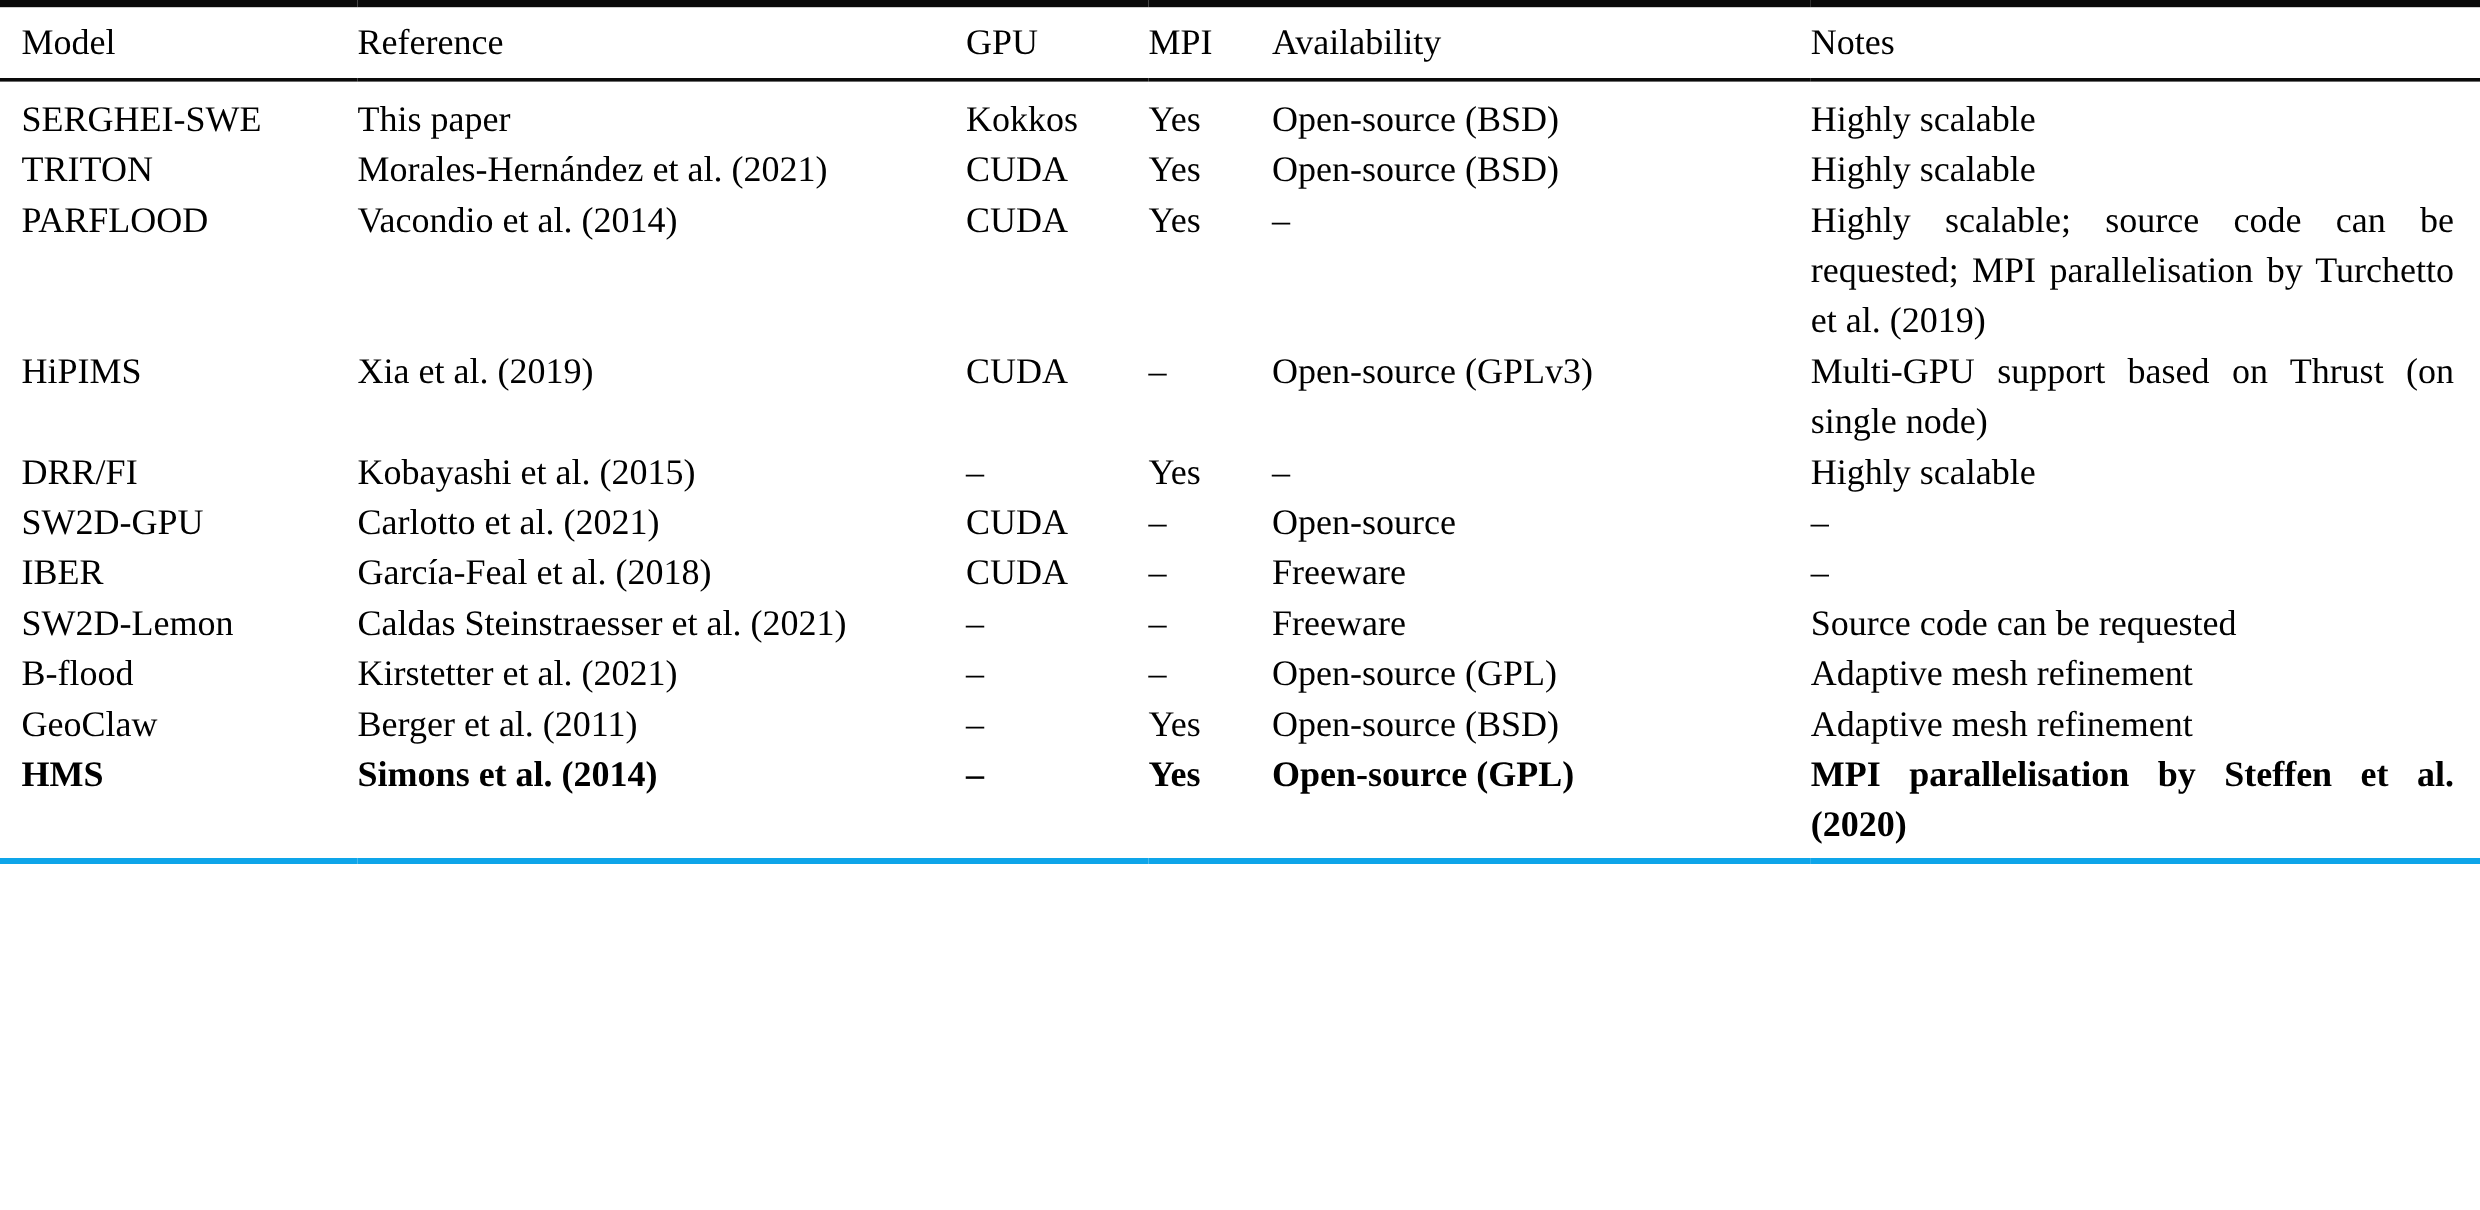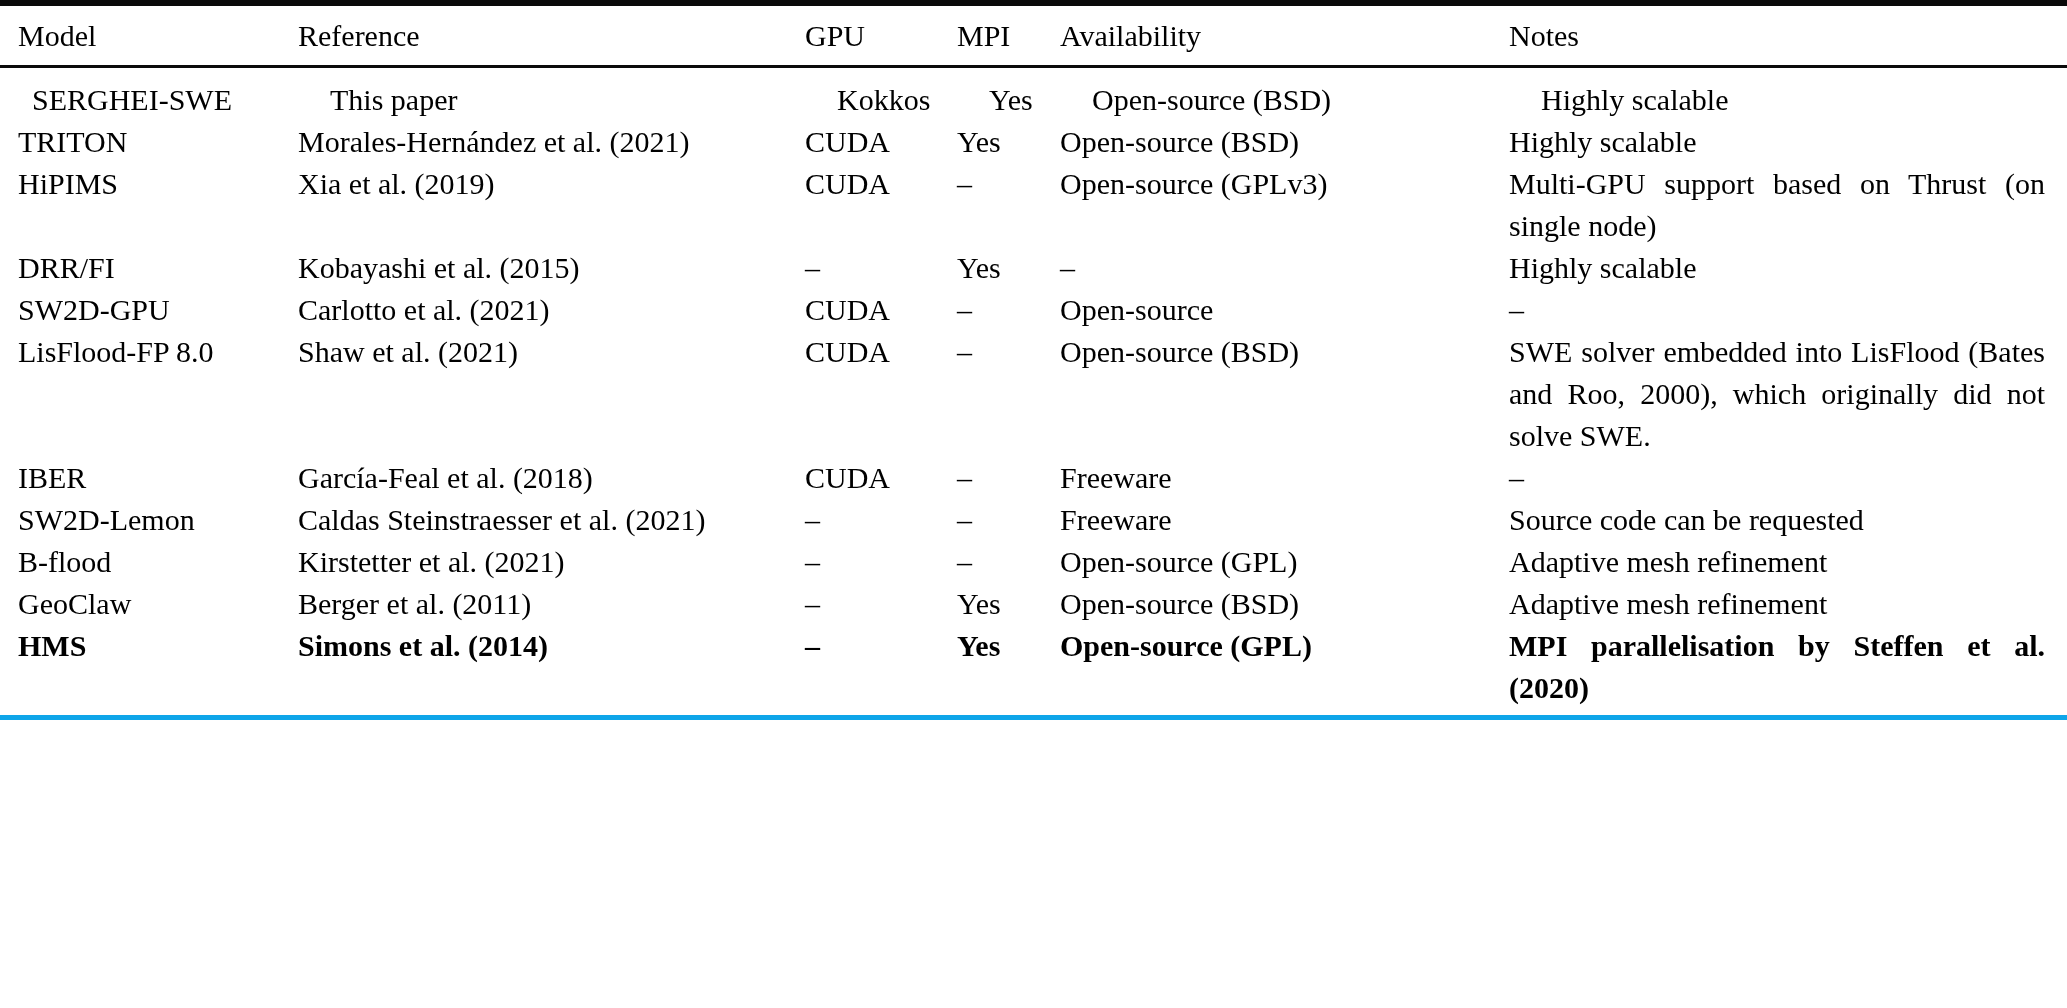--- a/index.html
+++ b/index.html
@@ -37,21 +37,21 @@
     padding: 0 16px 0 0;
     white-space: normal;
   }
   th:first-child, td:first-child { padding-left: 18px; }
 
   thead th {
     padding-top: 9px;
     padding-bottom: 8px;
     border-bottom: 3px solid #0a0a0a;
   }
-  tbody tr:first-child td { padding-top: 11px; padding-left: 32px; }
+  tbody tr:first-child td { padding-top: 11px; }
   tbody tr:last-child td { padding-bottom: 6px; font-weight: bold; }
 
   td.notes-cell {
     text-align: justify;
     padding-right: 22px;
     margin-left: 26px;
   }
 </style>
 </head>
 <body>
@@ -86,20 +86,28 @@
   </tr>
       <tr>
     <td>TRITON</td>
     <td>Morales-Hernández et al. (2021)</td>
     <td>CUDA</td>
     <td>Yes</td>
     <td>Open-source (BSD)</td>
     <td class="notes-cell">Highly scalable</td>
   </tr>
       <tr>
+    <td>PARFLOOD</td>
+    <td>Vacondio et al. (2014)</td>
+    <td>CUDA</td>
+    <td>Yes</td>
+    <td>–</td>
+    <td class="notes-cell">Highly scalable; source code can be requested; MPI parallelisation by Turchetto et al. (2019)</td>
+  </tr>
+      <tr>
     <td>HiPIMS</td>
     <td>Xia et al. (2019)</td>
     <td>CUDA</td>
     <td>–</td>
     <td>Open-source (GPLv3)</td>
     <td class="notes-cell">Multi-GPU support based on Thrust (on single node)</td>
   </tr>
       <tr>
     <td>DRR/FI</td>
     <td>Kobayashi et al. (2015)</td>
@@ -108,28 +116,20 @@
     <td>–</td>
     <td class="notes-cell">Highly scalable</td>
   </tr>
       <tr>
     <td>SW2D-GPU</td>
     <td>Carlotto et al. (2021)</td>
     <td>CUDA</td>
     <td>–</td>
     <td>Open-source</td>
     <td class="notes-cell">–</td>
-  </tr>
-      <tr>
-    <td>LisFlood-FP 8.0</td>
-    <td>Shaw et al. (2021)</td>
-    <td>CUDA</td>
-    <td>–</td>
-    <td>Open-source (BSD)</td>
-    <td class="notes-cell">SWE solver embedded into LisFlood (Bates and Roo, 2000), which originally did not solve SWE.</td>
   </tr>
       <tr>
     <td>IBER</td>
     <td>García-Feal et al. (2018)</td>
     <td>CUDA</td>
     <td>–</td>
     <td>Freeware</td>
     <td class="notes-cell">–</td>
   </tr>
       <tr>

